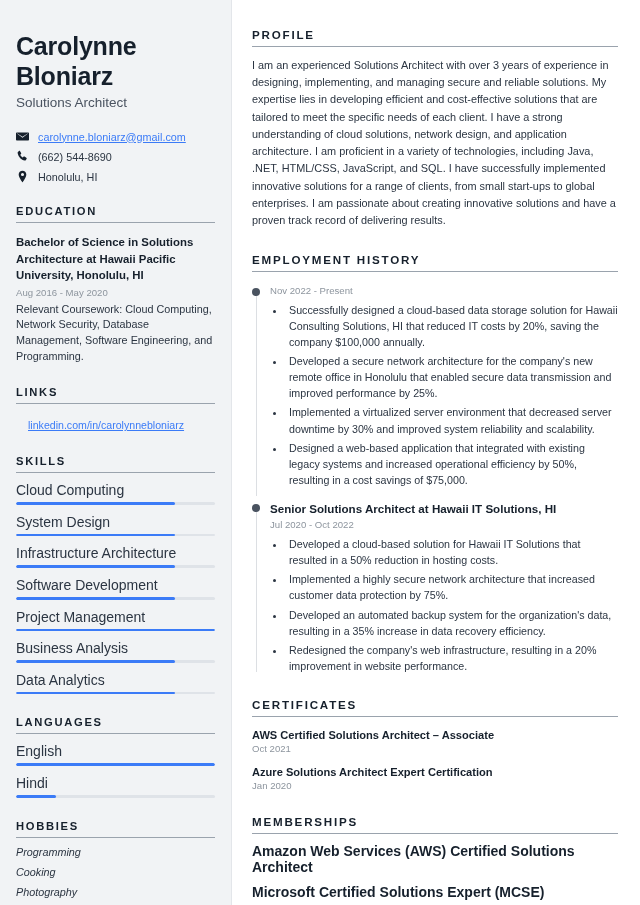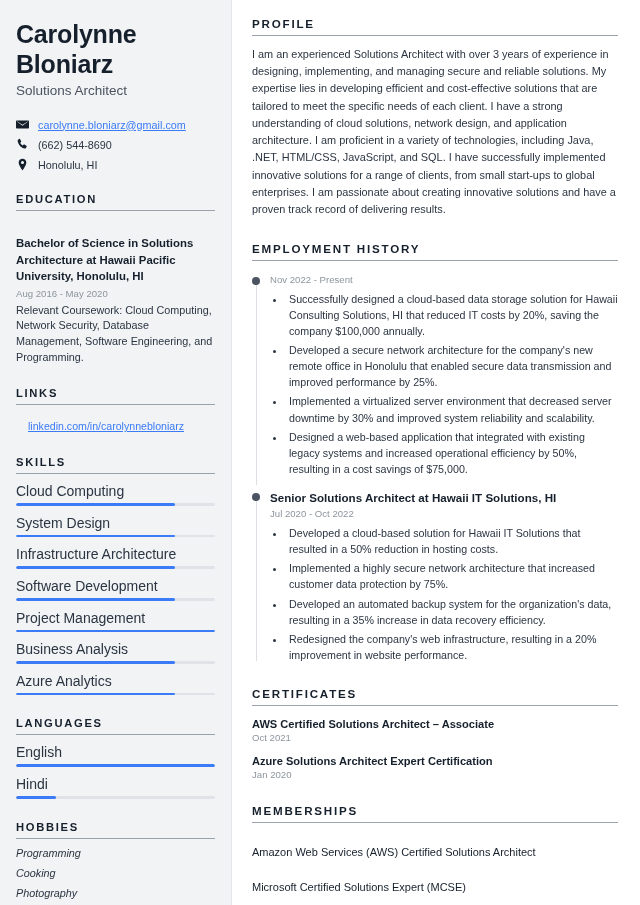--- a/index.html
+++ b/index.html
@@ -8,21 +8,21 @@
     font-family:"Liberation Sans", sans-serif;
     background:#ffffff;
     overflow:hidden;
   }
   .resume { display:flex; width:640px; height:905px; }
 
   
   .left {
     width:232px; flex:0 0 232px;
     background:#f1f3f5;
-    padding:20px 16px 0 16px;
+    padding:32px 16px 0 16px;
     border-right:1px solid #e3e6ea;
     overflow:hidden;
   }
   .name {
     font-size:25px; font-weight:bold; color:#16202c;
     line-height:1.18; letter-spacing:-0.2px;
   }
   .job-title {
     font-size:13.5px; color:#4a5360; margin-top:4px; font-weight:normal;
   }
@@ -36,39 +36,39 @@
 
   .sec { margin-top:22px; }
   .sec-title {
     font-size:11.2px; font-weight:bold; color:#16202c;
     letter-spacing:1.7px; text-transform:uppercase;
   }
   .sec-rule { height:1px; background:#9aa3ad; margin-top:5px; }
 
   .edu-degree {
     font-size:11.4px; font-weight:bold; color:#16202c;
-    line-height:1.45; margin-top:24px;
+    line-height:1.45; margin-top:11px;
   }
   .edu-date { font-size:9.6px; color:#8d959e; margin-top:3px; }
   .edu-desc { font-size:10.8px; color:#2b3542; line-height:1.45; margin-top:4px; }
 
   .link-item { margin-top:11px; }
   .link-item a { font-size:10.6px; color:#3b7bf7; text-decoration:underline;margin-left:12px; }
 
   .skill { margin-top:9px; }
   .skill-label { font-size:14px; color:#2b3542; margin-bottom:4px; }
   .bar-track { height:2.6px; background:#dfe3e8; border-radius:2px; overflow:hidden; }
   .bar-fill { height:100%; background:#3b7bf7; border-radius:2px; }
 
   .hobby { font-size:10.8px; color:#2b3542; margin-top:8px;font-style:italic; }
 
   
   .right {
     flex:1; background:#ffffff;
-    padding:17px 22px 0 20px; overflow:hidden;
+    padding:28px 22px 0 20px; overflow:hidden;
   }
   .rsec-title {
     font-size:11.6px; font-weight:bold; color:#16202c;
     letter-spacing:1.8px; text-transform:uppercase;
   }
   .rsec-rule { height:1px; background:#9aa3ad; margin-top:5px; }
   .rsec { margin-top:24px; }
   .rsec:first-child { margin-top:0; }
 
   .profile-text {
@@ -90,21 +90,21 @@
   .job-bullets { margin-top:6px; padding-left:16px; }
   .job-bullets li {
     font-size:10.7px; color:#2b3542; line-height:1.5;
     margin-bottom:3px; padding-left:3px;
   }
 
   .cert { margin-top:12px; }
   .cert-name { font-size:11.1px; font-weight:bold; color:#16202c; }
   .cert-date { font-size:9.6px; color:#8d959e; margin-top:2px; }
 
-  .member { font-size:11px; font-weight:normal; color:#16202c; margin-top:23px; }
+  .member { font-size:14px; font-weight:bold; color:#16202c; margin-top:9px; }
 </style>
 </head>
 <body>
 
 <div class="resume">
 
   <aside class="left">
 
     <div class="name">Carolynne Bloniarz</div>
     <div class="job-title">Solutions Architect</div>
@@ -182,21 +182,21 @@
               <div class="bar-fill" style="width: 100%;"></div>
             </div>
           </div>
           <div class="skill">
             <div class="skill-label">Business Analysis</div>
             <div class="bar-track">
               <div class="bar-fill" style="width: 80%;"></div>
             </div>
           </div>
           <div class="skill">
-            <div class="skill-label">Azure Analytics</div>
+            <div class="skill-label">Data Analytics</div>
             <div class="bar-track">
               <div class="bar-fill" style="width: 80%;"></div>
             </div>
           </div>
         </div>
     </section>
 
     <section class="sec">
       <div class="sec-title">LANGUAGES</div>
       <div class="sec-rule"></div>

